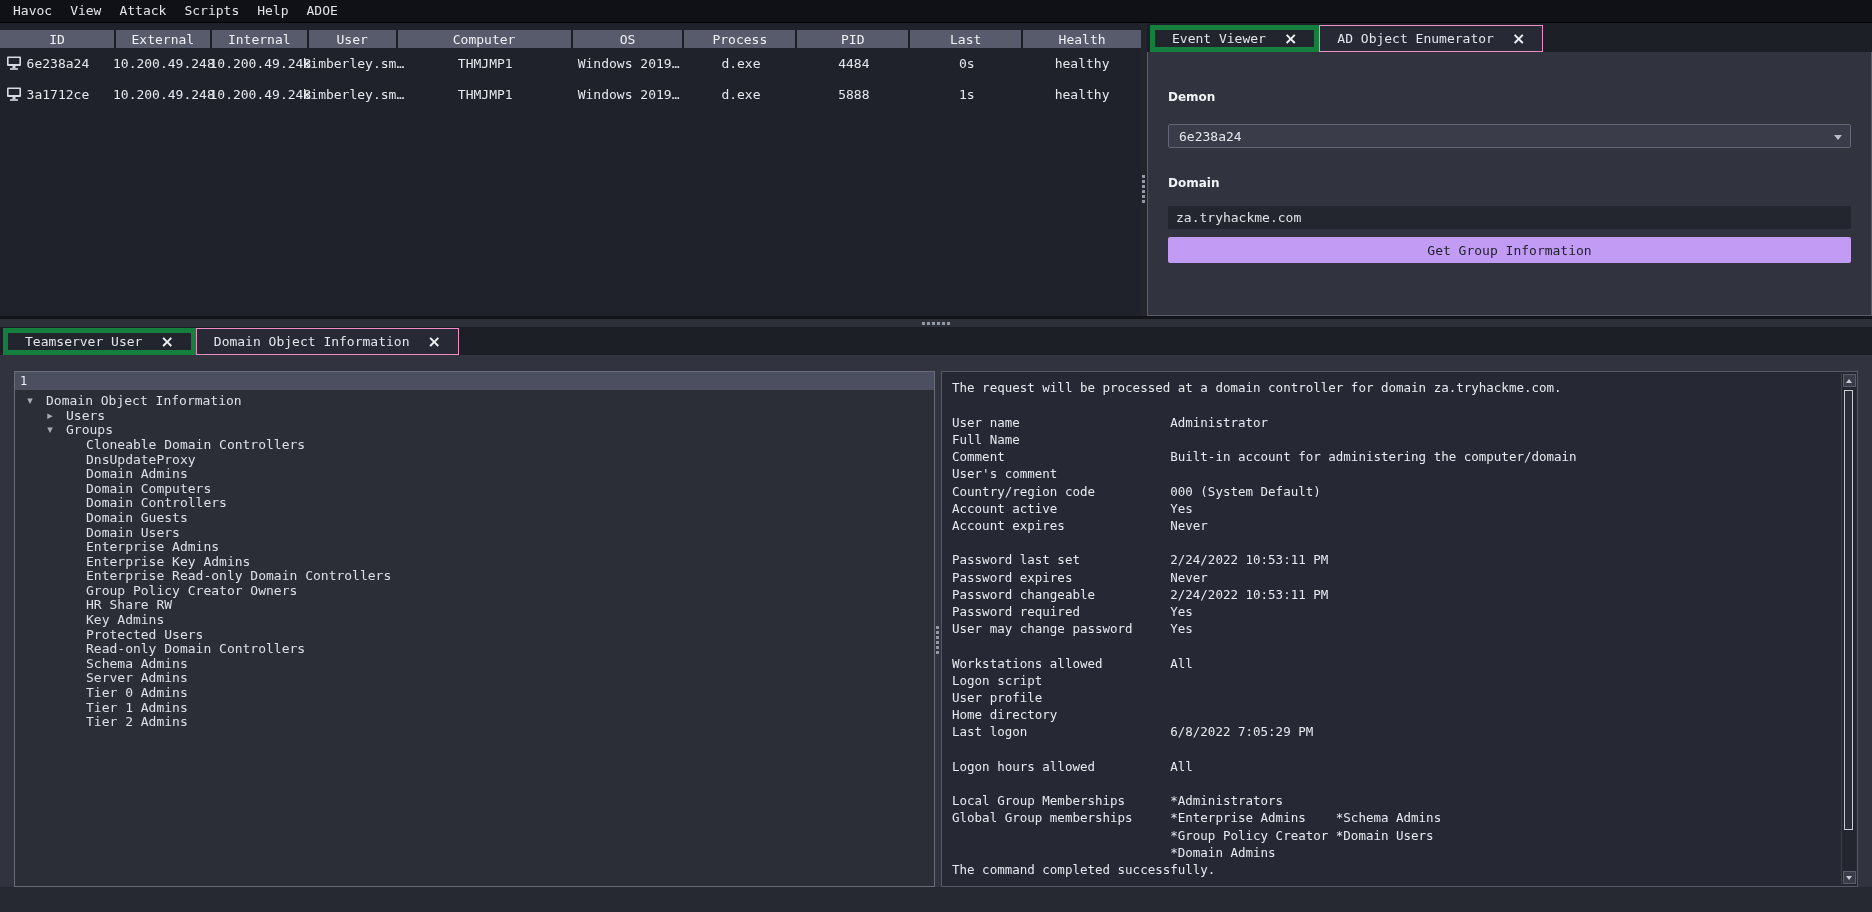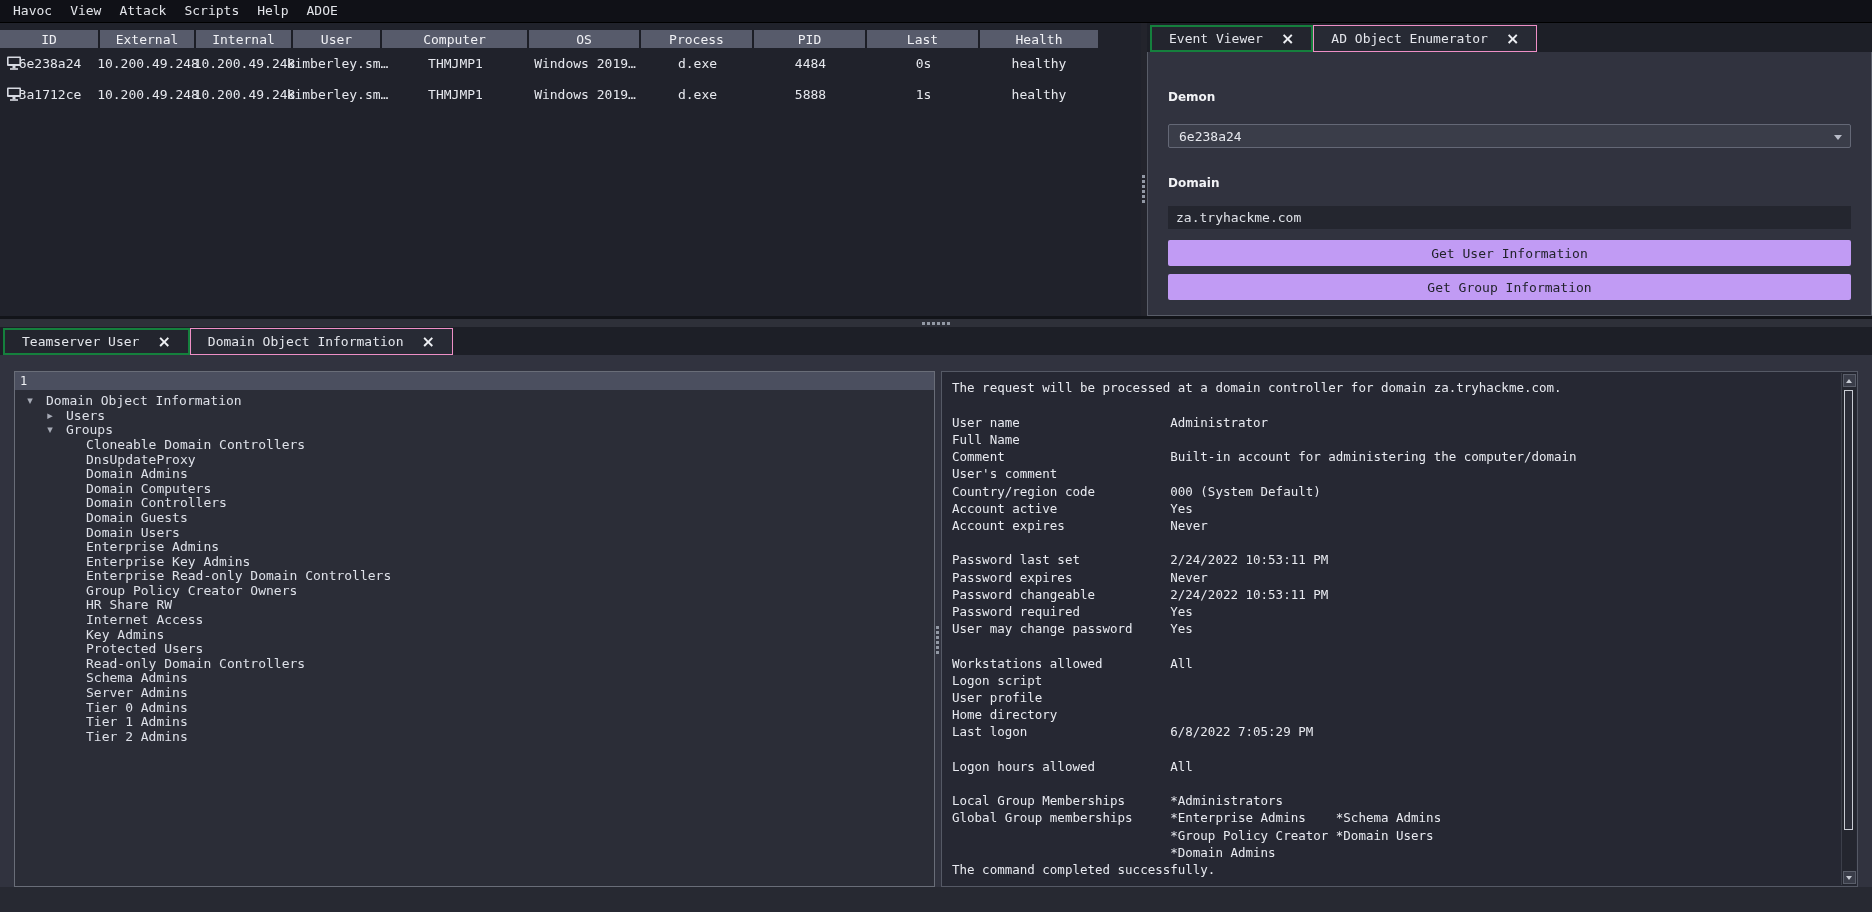--- a/index.html
+++ b/index.html
@@ -28,31 +28,31 @@
 
   
   .top{display:flex;height:293px;}
   .table-area{width:1141px;background:var(--bg-table);padding-top:7px;}
   .thead{display:flex;height:18px;}
   .hcell{background:var(--hdr-cell);color:#f0f1f5;font-size:13px;display:flex;align-items:center;justify-content:center;border-right:2px solid #1c1e26;}
   .hcell:last-child{border-right:none;}
   .trow{display:flex;height:31px;align-items:center;}
   .tcell{font-size:13px;display:flex;align-items:center;justify-content:center;position:relative;height:100%;}
   .tcell .agent-ic{position:absolute;left:6px;top:8px;}
-  .col0{width:100px}.col1{width:96px}.col2{width:97px}.col3{width:89px}.col4{width:147px}
+  .col0{width:116px}.col1{width:96px}.col2{width:97px}.col3{width:89px}.col4{width:175px}
   .col5{width:112px}.col6{width:113px}.col7{width:113px}.col8{width:113px}.col9{width:118px}
 
   .top-vsplit{width:6px;background:#23242c;position:relative;}
   .vdots{position:absolute;left:1px;display:flex;flex-direction:column;gap:2px;}
   .vdots i,.hdots i{width:3px;height:3px;background:#9298a4;display:block;}
   .top-vsplit .vdots{top:152px;}
 
   .right-panel{flex:1;display:flex;flex-direction:column;background:var(--bg-panel);}
   .tabbar{height:29px;background:var(--bg-tabbar);display:flex;align-items:flex-end;padding-left:3px;position:relative;}
-  .tab{height:27px;display:flex;align-items:center;gap:18px;padding:0 17px;background:var(--bg-tab);border:2px solid #15803d;font-size:13px;color:#e4e6ec;cursor:default;}
+  .tab{height:27px;display:flex;align-items:center;gap:18px;padding:0 17px;background:var(--bg-tab);border:5px solid #15803d;font-size:13px;color:#e4e6ec;cursor:default;}
   .tab.active{background:var(--bg-tab-active);border:1px solid var(--accent);justify-content:center;}
   .tab .close{font-family:"DejaVu Sans",sans-serif;font-weight:bold;font-size:16px;line-height:14px;color:#eef0f4;}
   .rp-content{flex:1;border:1px solid #595d68;border-top:none;padding:38px 20px 0 20px;}
   .fieldlabel{font-family:"DejaVu Sans",sans-serif;font-weight:bold;font-size:12px;color:#f2f3f6;}
   .combo{margin-top:20px;height:24px;background:var(--bg-combo);border:1px solid #646876;border-radius:2px;display:flex;align-items:center;padding:0 10px;font-size:13px;position:relative;}
   .combo .chev{position:absolute;right:8px;top:10px;width:0;height:0;border-left:4px solid transparent;border-right:4px solid transparent;border-top:5px solid #b8bcc8;}
   .lbl-domain{margin-top:28px;}
   .txtinput{margin-top:16px;width:100%;height:23px;background:var(--bg-input);border:none;outline:none;color:#dfe2e8;font-family:"DejaVu Sans Mono",monospace;font-size:13px;padding:0 8px;}
   .pbtn{display:block;width:100%;height:26px;background:var(--btn);border:none;border-radius:2px;font-family:"DejaVu Sans Mono",monospace;font-size:13px;color:#22232c;cursor:default;}
   .pbtn.first{margin-top:11px;}
@@ -213,21 +213,20 @@
         </div>
       </div>
     <div class="rp-content">
       <div class="fieldlabel">Demon</div>
       <div class="combo">
         <span>6e238a24</span>
         <span class="chev"></span>
       </div>
       <div class="fieldlabel lbl-domain">Domain</div>
       <input class="txtinput" value="za.tryhackme.com" style="">
-      <button class="pbtn first">Get User Information</button>
       <button class="pbtn second">Get Group Information</button>
     </div>
   </div>
 </div>
 
 <div class="hdivider"></div>
 <div class="hsplit">
   <span class="hdots">
       <i></i>
       <i></i>
@@ -308,24 +307,20 @@
           <div class="tree-row" style="padding-left: 48px;">
             <span class="tree-arrow hidden"></span>
             <span class="tree-label">Group Policy Creator Owners</span>
           </div>
           <div class="tree-row" style="padding-left: 48px;">
             <span class="tree-arrow hidden"></span>
             <span class="tree-label">HR Share RW</span>
           </div>
           <div class="tree-row" style="padding-left: 48px;">
             <span class="tree-arrow hidden"></span>
-            <span class="tree-label">Internet Access</span>
-          </div>
-          <div class="tree-row" style="padding-left: 48px;">
-            <span class="tree-arrow hidden"></span>
             <span class="tree-label">Key Admins</span>
           </div>
           <div class="tree-row" style="padding-left: 48px;">
             <span class="tree-arrow hidden"></span>
             <span class="tree-label">Protected Users</span>
           </div>
           <div class="tree-row" style="padding-left: 48px;">
             <span class="tree-arrow hidden"></span>
             <span class="tree-label">Read-only Domain Controllers</span>
           </div>

